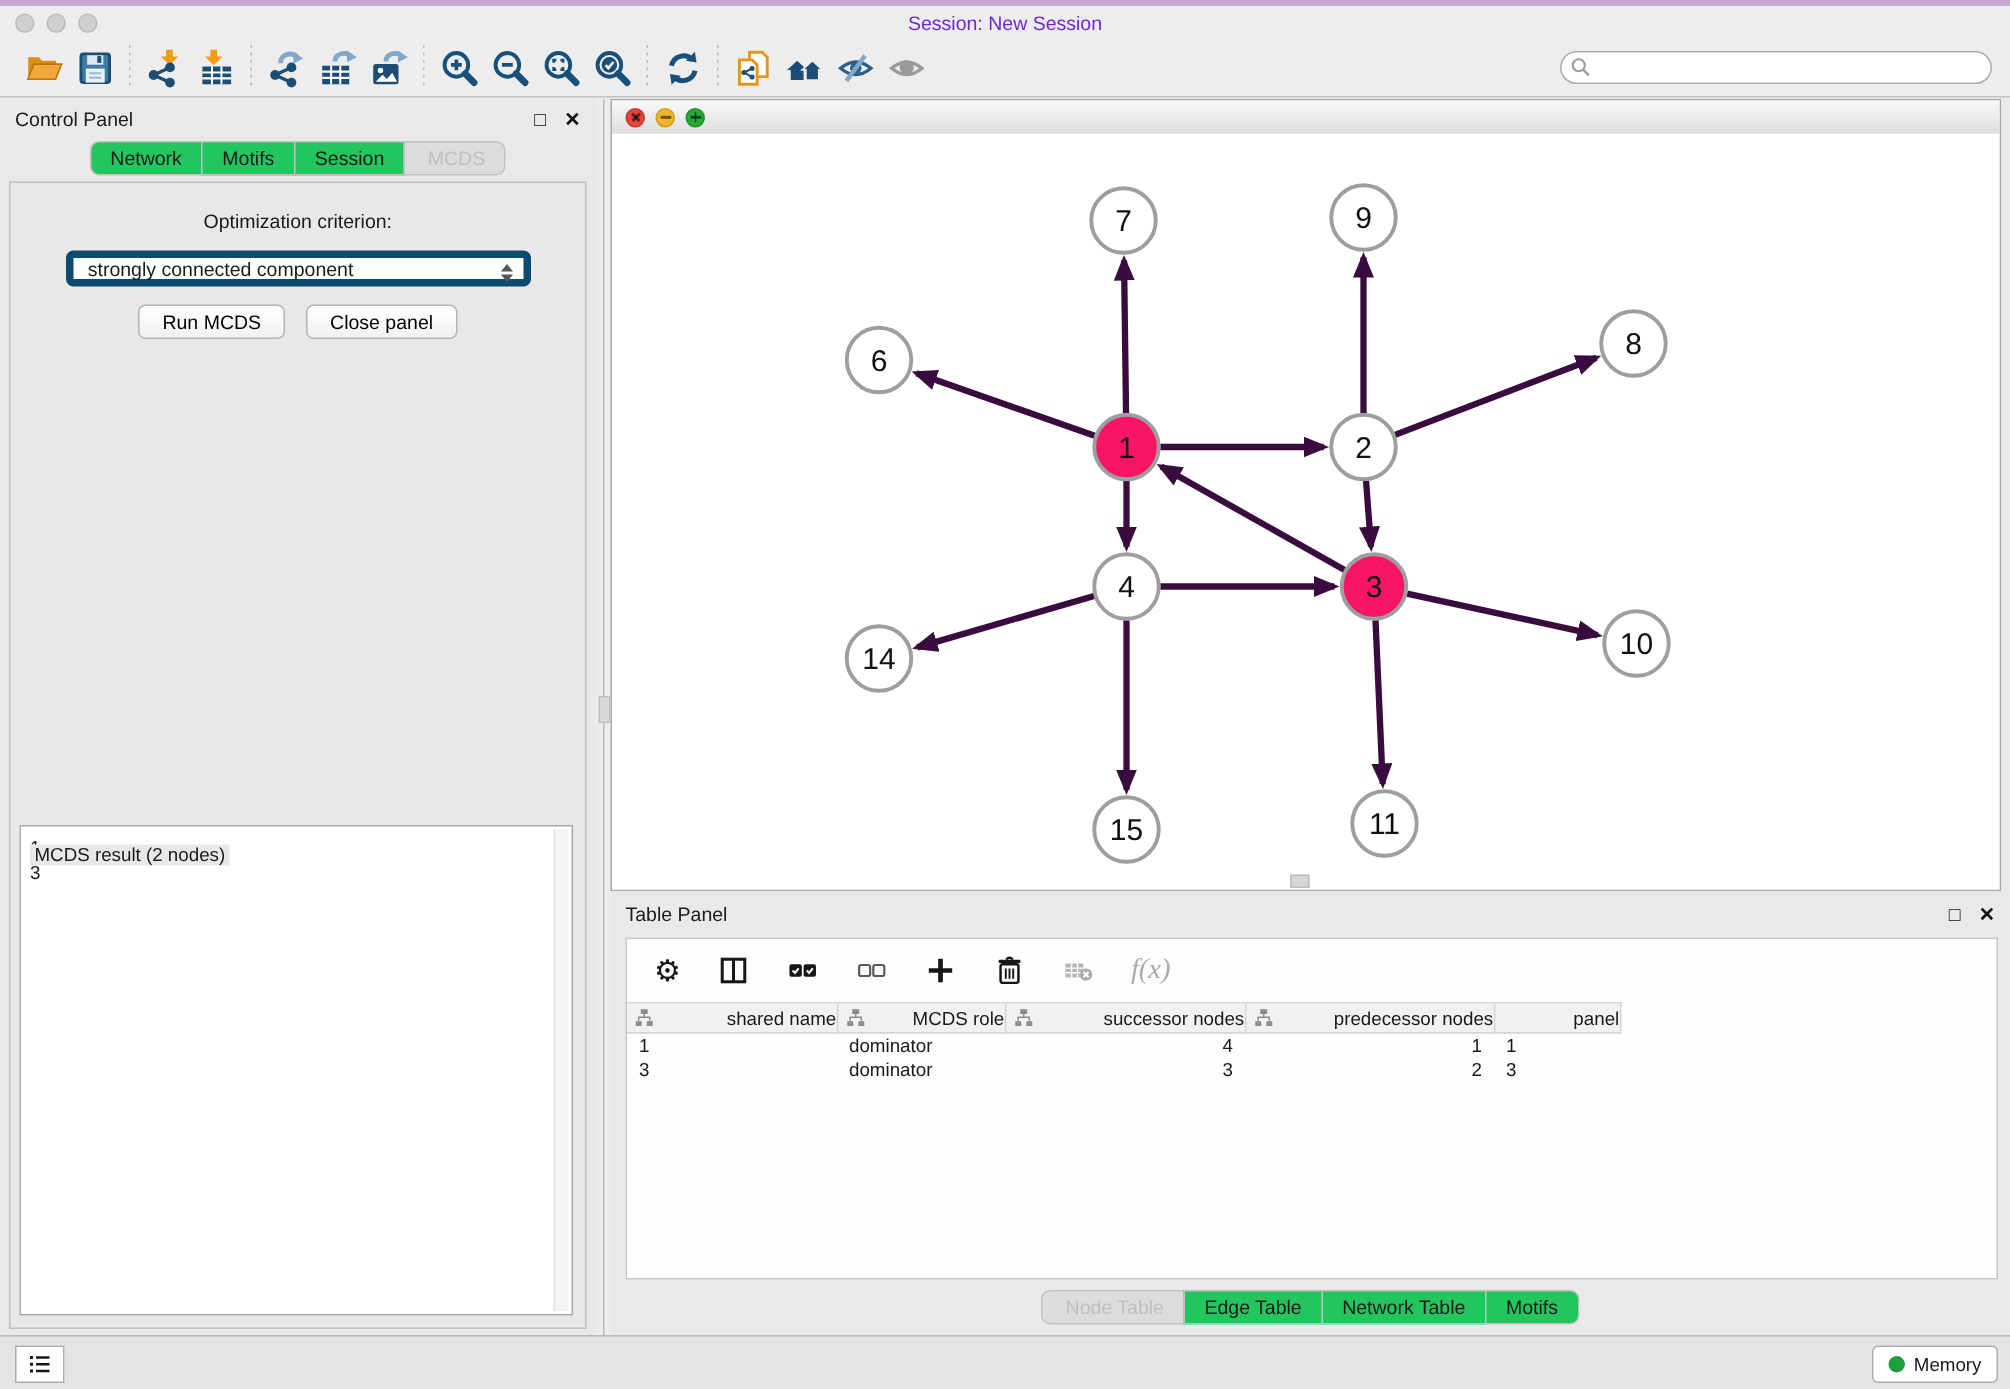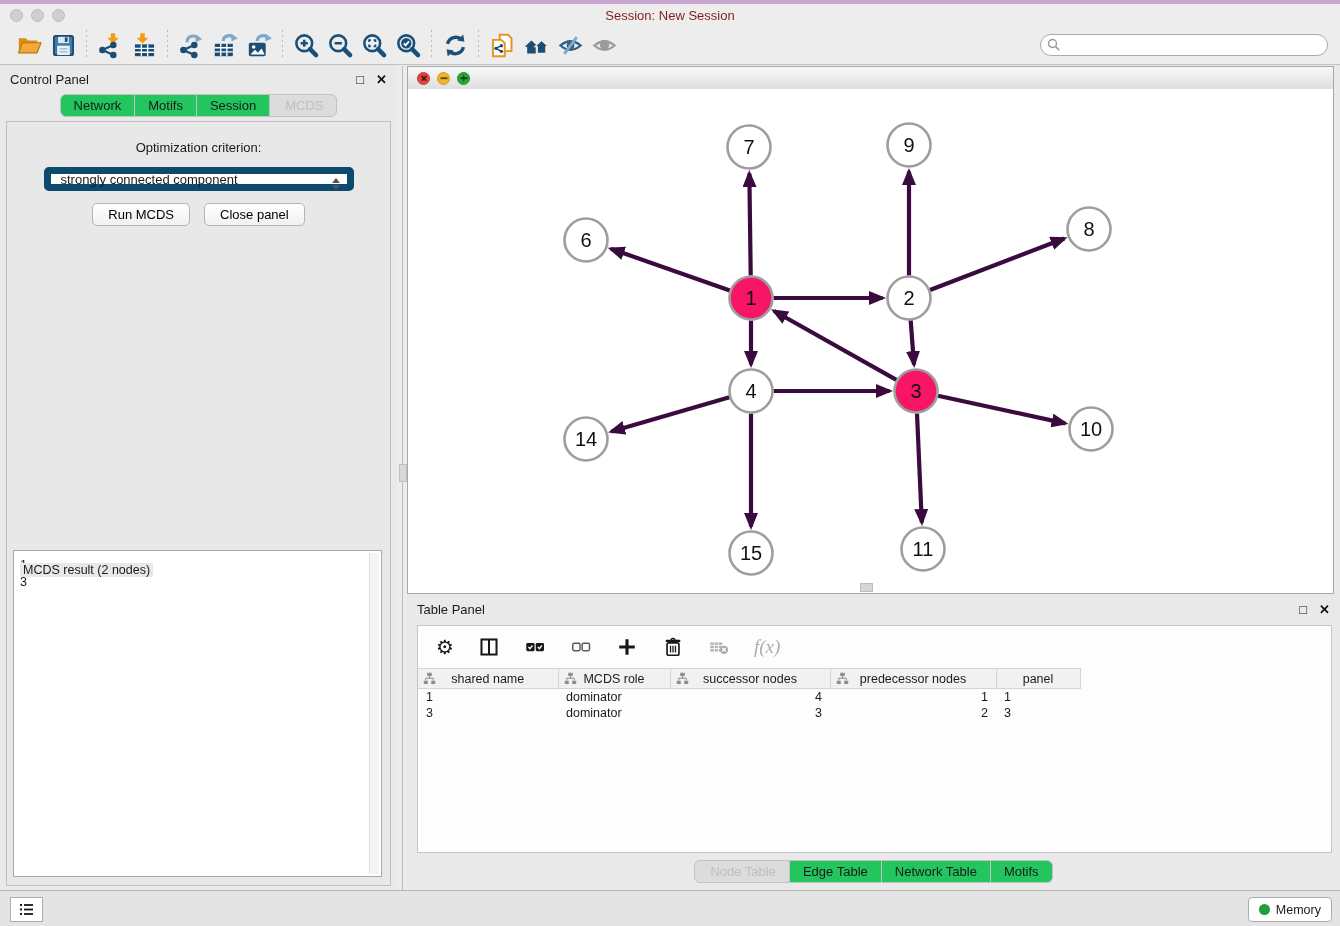--- a/index.html
+++ b/index.html
@@ -5,21 +5,21 @@
   html,body{margin:0;padding:0;}
   body{width:1340px;height:926px;position:relative;overflow:hidden;
        font-family:"Liberation Sans",sans-serif;background:#E9E9E9;color:#1a1a1a;}
 
   
   .purple-strip{position:absolute;top:0;left:0;right:0;height:4px;background:#C9A6D2;}
   .titlebar{position:absolute;top:4px;left:0;right:0;height:22px;background:#EDEDED;
             display:flex;align-items:center;}
   .traffic{display:flex;gap:8px;padding-left:10px;}
   .light{width:13px;height:13px;border-radius:50%;background:#CFCFCF;border:1px solid #BDBDBD;box-sizing:border-box;position:relative;}
-  .win-title{position:absolute;left:0;right:0;text-align:center;font-size:13px;color:#7f1d1d;}
+  .win-title{position:absolute;left:0;right:0;text-align:center;font-size:13px;color:#6d28d9;}
 
   
   .toolbar{position:absolute;top:26px;left:0;right:0;height:39px;background:#EDEDED;
            border-bottom:1px solid #C2C2C2;display:flex;align-items:center;padding:0 12px;box-sizing:border-box;}
   .tbtn{width:34px;height:32px;display:flex;align-items:center;justify-content:center;flex:0 0 auto;}
   .tbtn svg{width:27px;height:27px;}
   .tsep{width:1px;height:30px;margin:0 6px;flex:0 0 auto;
         background-image:linear-gradient(#B9B9B9 35%,rgba(0,0,0,0) 0%);
         background-size:1px 5px;background-repeat:repeat-y;}
   .searchwrap{margin-left:auto;position:relative;width:288px;height:22px;}
@@ -33,21 +33,21 @@
   .panel-head .ttl{flex:1;}
   .panel-icons{display:flex;gap:12px;font-size:13px;font-weight:bold;color:#111;}
   .panel-icons span{cursor:default;}
   .tabs-row{display:flex;justify-content:center;margin-top:2px;position:relative;z-index:2;}
   .tab{border:1px solid #C2C2C2;background:#22c55e;padding:3px 13px;font-size:13px;margin-left:-1px;}
   .tab:first-child{border-radius:6px 0 0 6px;margin-left:0;}
   .tab:last-child{border-radius:0 6px 6px 0;}
   .tab.active{background:#DCDCDC;color:#BFBFBF;padding-left:15px;}
   .cp-content{position:absolute;left:6px;right:6px;top:55px;bottom:4px;border:1px solid #BFBFBF;background:#E8E8E8;}
   .opt-label{text-align:center;font-size:13px;margin-top:18px;}
-  .dropdown{position:relative;margin:12px auto 0;width:310px;height:24px;background:#fff;border:7px solid #0c4a6e;
+  .dropdown{position:relative;margin:12px auto 0;width:310px;height:24px;background:#fff;border:5px solid #0c4a6e;
             border-radius:5px;font-size:13px;display:flex;align-items:center;padding-left:10px;box-sizing:border-box;}
   .dd-arrows{position:absolute;right:7px;top:4px;display:flex;flex-direction:column;gap:2px;}
   .dd-arrows i{display:block;width:0;height:0;border-left:4px solid transparent;border-right:4px solid transparent;}
   .dd-arrows i.up{border-bottom:5px solid #555;}
   .dd-arrows i.down{border-top:5px solid #555;}
   .btn-row{display:flex;justify-content:center;gap:14px;margin-top:12px;}
   .mac-btn{border:1px solid #B4B4B4;border-radius:5px;background:linear-gradient(#FFFFFF,#F1F1F1);
            font-size:13px;padding:3px 15px;font-family:"Liberation Sans",sans-serif;}
   .result-box{position:absolute;left:6px;right:8px;top:428px;bottom:8px;border:1px solid #A8A8A8;background:#fff;}
   .result-title{position:absolute;top:-8px;left:6px;background:#E8E8E8;font-size:12.5px;padding:0 3px;margin-top:20px;}
@@ -83,21 +83,21 @@
   .table-panel{position:absolute;left:407px;top:596px;right:0;bottom:36px;background:#E9E9E9;}
   .tp-content{position:absolute;left:10px;right:8px;top:29px;bottom:37px;background:#FDFDFD;border:1px solid #C6C6C6;}
   .tp-toolbar{height:42px;display:flex;align-items:center;gap:24px;padding-left:18px;}
   .tp-toolbar .ticon{display:flex;align-items:center;justify-content:center;}
   .tp-toolbar svg{width:22px;height:22px;}
   .gear-char{font-size:20px;color:#171717;font-family:"DejaVu Sans",sans-serif;line-height:1;}
   .fx{font-family:"Liberation Serif",serif;font-style:italic;font-size:19px;color:#ABABAB;}
   table.node-table{border-collapse:collapse;table-layout:fixed;font-size:12.5px;}
   .node-table th{background:#F1F1F1;border:1px solid #D4D4D4;border-left:none;font-weight:normal;height:19px;
                  padding:0;position:relative;}
-  .node-table th .hwrap{display:flex;align-items:center;justify-content:center;gap:5px;}
+  .node-table th .hwrap{display:flex;align-items:center;justify-content:flex-end;gap:5px;}
   .node-table th svg{width:13px;height:13px;position:absolute;left:5px;top:3px;}
   .node-table td{height:16px;padding:0 8px;white-space:nowrap;overflow:hidden;}
   .al{text-align:left;} .ar{text-align:right;}
   .tp-tabs{position:absolute;bottom:7px;left:0;right:0;display:flex;justify-content:center;}
 
   
   .statusbar{position:absolute;left:0;right:0;bottom:0;height:36px;background:#E4E4E4;border-top:1px solid #B8B8B8;box-sizing:border-box;}
   .sb-left{position:absolute;left:10px;top:6px;width:31px;height:23px;background:#fff;border:1px solid #ADADAD;
            display:flex;align-items:center;justify-content:center;}
   .sb-left svg{width:17px;height:17px;}

